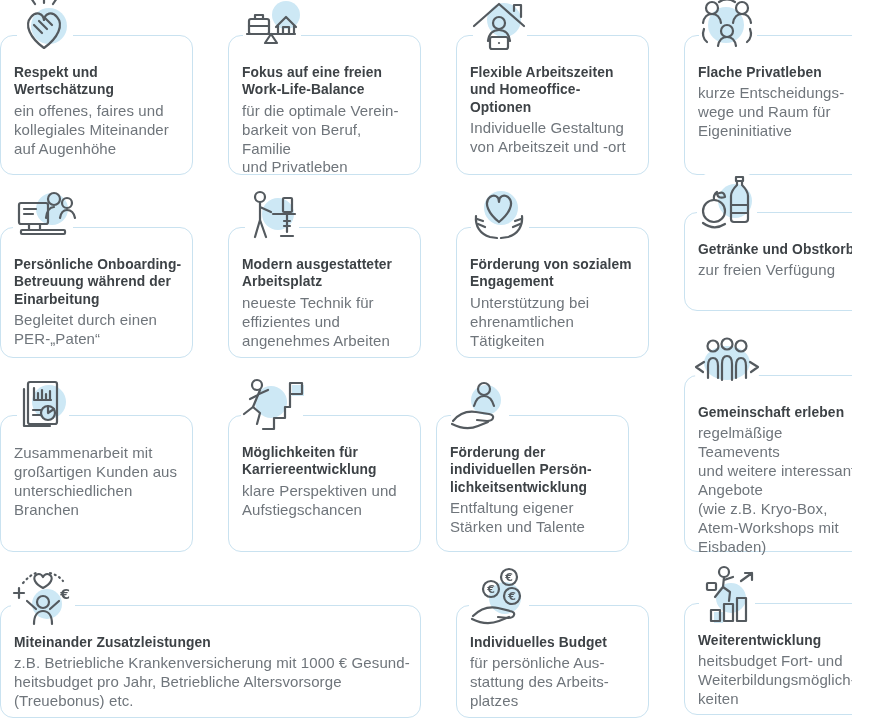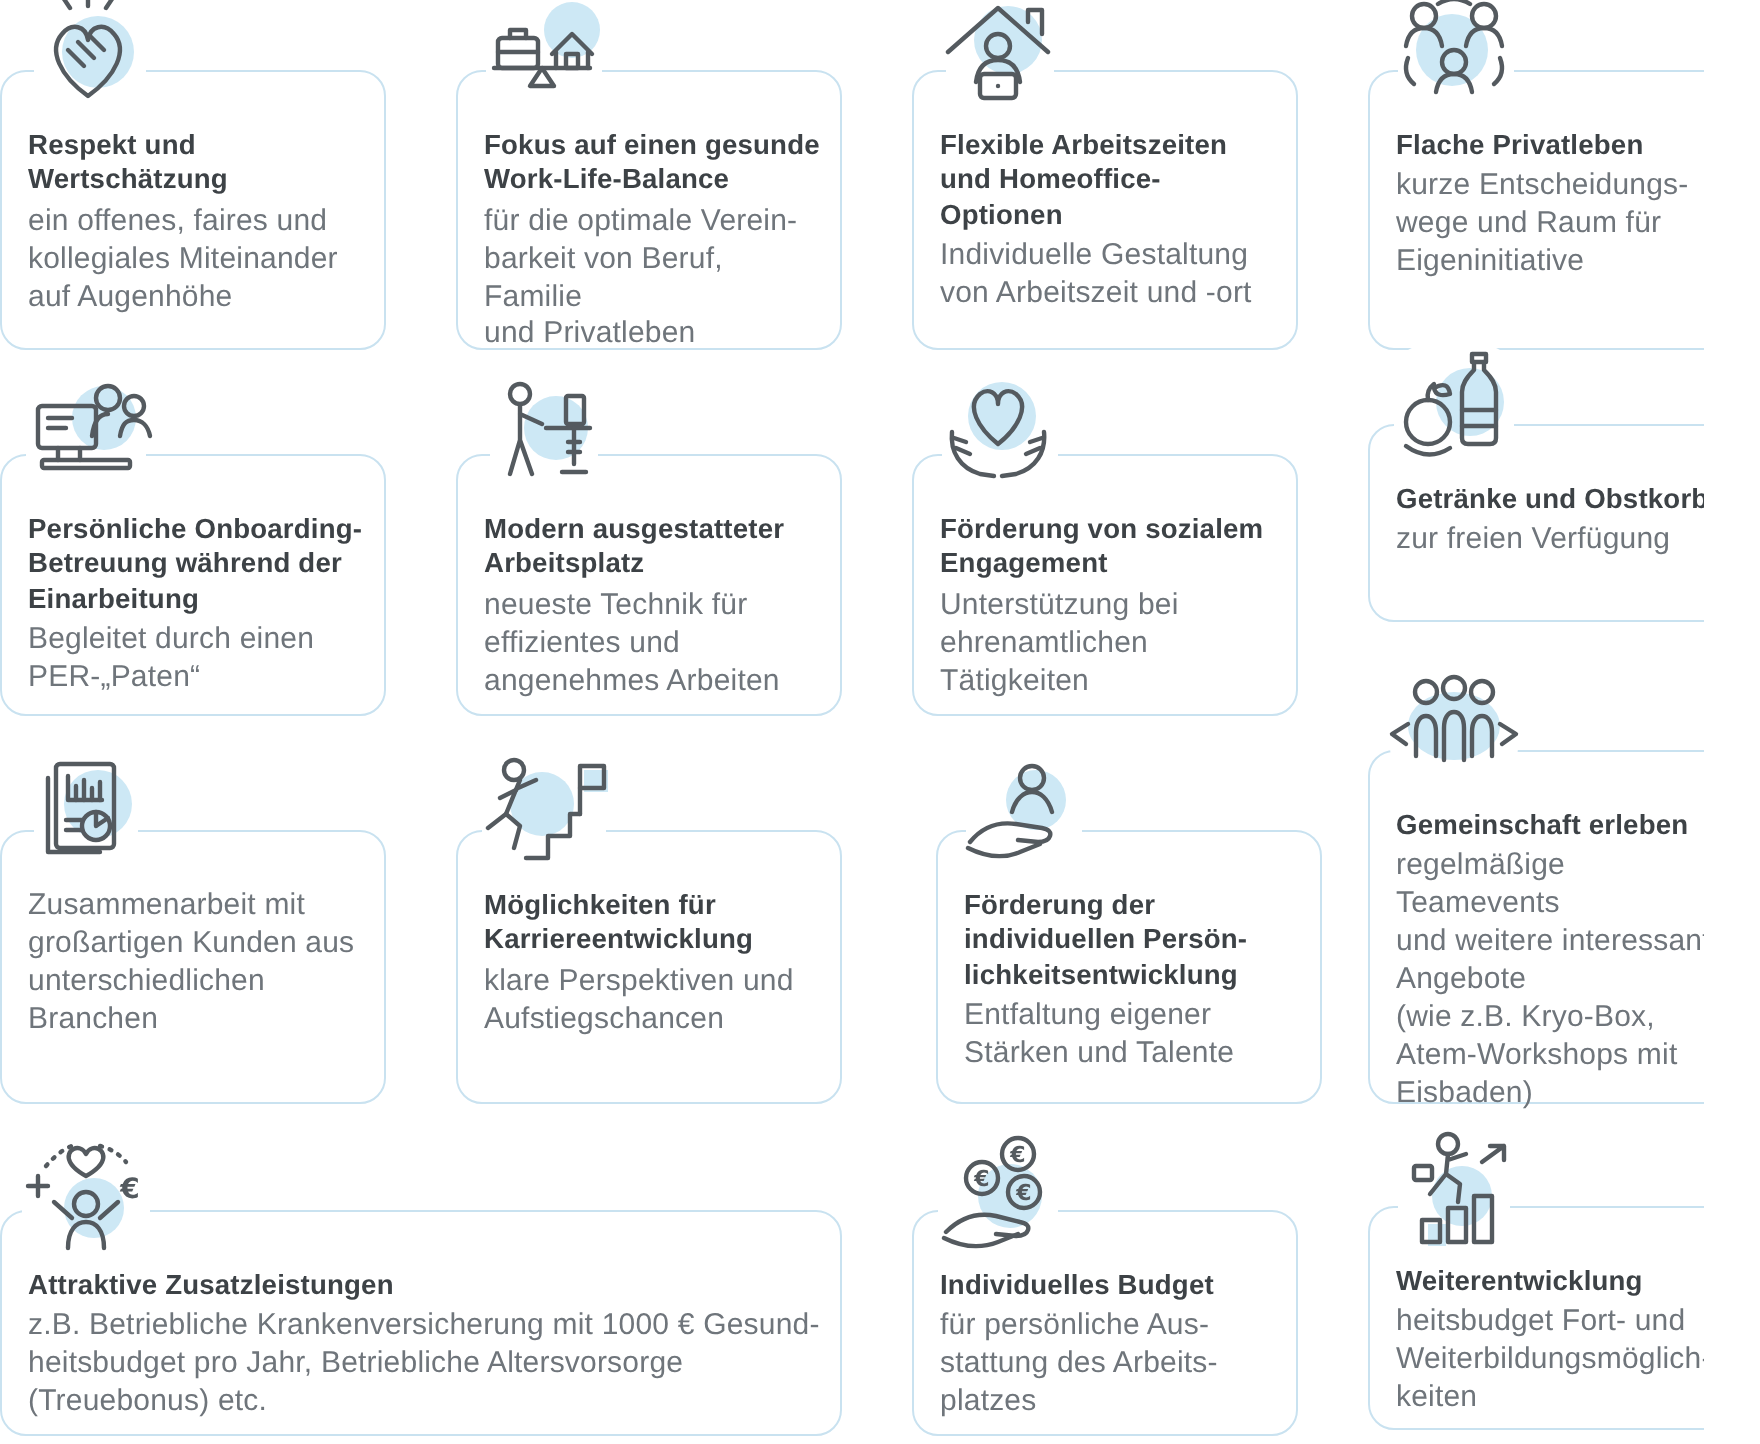--- a/index.html
+++ b/index.html
@@ -72,21 +72,21 @@
           <path d="M12 38 H60"></path>
           <path d="M36 38 l-6 9 h12 z"></path>
           <rect x="14" y="23" width="20" height="15" rx="2"></rect>
           <path d="M20 23 v-4 h8 v4 M14 30 h20"></path>
           <path d="M41 31 l10 -10 10 10 M43 30 v8 M59 30 v8"></path>
           <rect x="48" y="31" width="6" height="7"></rect>
         </g>
       </svg>
     </div>
     <div class="pad">
-      <div class="t">Fokus auf einen gesunde
+      <div class="t">Fokus auf eine freien
 Work-Life-Balance</div>
       <div class="d">für die optimale Verein-
 barkeit von Beruf, Familie
 und Privatleben</div>
     </div>
   </div>
 
   <div class="card" style="left:456px;top:35px;width:193px;height:140px">
     <div class="icon">
       <svg viewBox="0 0 72 64">
@@ -272,21 +272,21 @@
       </svg>
     </div>
     <div class="pad">
       <div class="t">Möglichkeiten für
 Karriereentwicklung</div>
       <div class="d">klare Perspektiven und
 Aufstiegschancen</div>
     </div>
   </div>
 
-  <div class="card" style="left:468px;top:415px;width:193px;height:137px">
+  <div class="card" style="left:436px;top:415px;width:193px;height:137px">
     <div class="icon">
       <svg viewBox="0 0 72 64">
         <rect class="mask" x="8" y="0" width="58" height="56" rx="14"></rect>
         <circle class="blob" cx="43" cy="24" r="15"></circle>
         <g class="art">
           <circle cx="41" cy="13" r="6"></circle>
           <path d="M31 30 c2 -7 6 -10 10 -10 s8 3 10 10"></path>
           <path d="M10 45 q9 -11 23 -9 l13 2 q5 1 4 4 t-6 3 l-10 -1"></path>
           <path d="M9 48 q14 7 26 2 l10 -4"></path>
         </g>
@@ -339,21 +339,21 @@
           <path d="M16 17 q7 -8 13 -10" stroke-dasharray="1 4"></path>
           <path d="M43 7 q8 2 13 8" stroke-dasharray="1 4"></path>
           <circle cx="36" cy="36" r="6"></circle>
           <path d="M29 43 l-9 -8 M43 43 l9 -8"></path>
           <path d="M27 58 c0 -9 4 -13 9 -13 s9 4 9 13"></path>
         </g>
         <text class="etext" x="58" y="33" font-size="14">€</text>
       </svg>
     </div>
     <div class="pad">
-      <div class="t">Attraktive Zusatzleistungen</div>
+      <div class="t">Miteinander Zusatzleistungen</div>
       <div class="d">z.B. Betriebliche Krankenversicherung mit 1000 € Gesund-
 heitsbudget pro Jahr, Betriebliche Altersvorsorge
 (Treuebonus) etc.</div>
     </div>
   </div>
 
   <div class="card" style="left:456px;top:605px;width:193px;height:113px">
     <div class="icon">
       <svg viewBox="0 0 72 64">
         <rect class="mask" x="6" y="0" width="60" height="58" rx="14"></rect>

